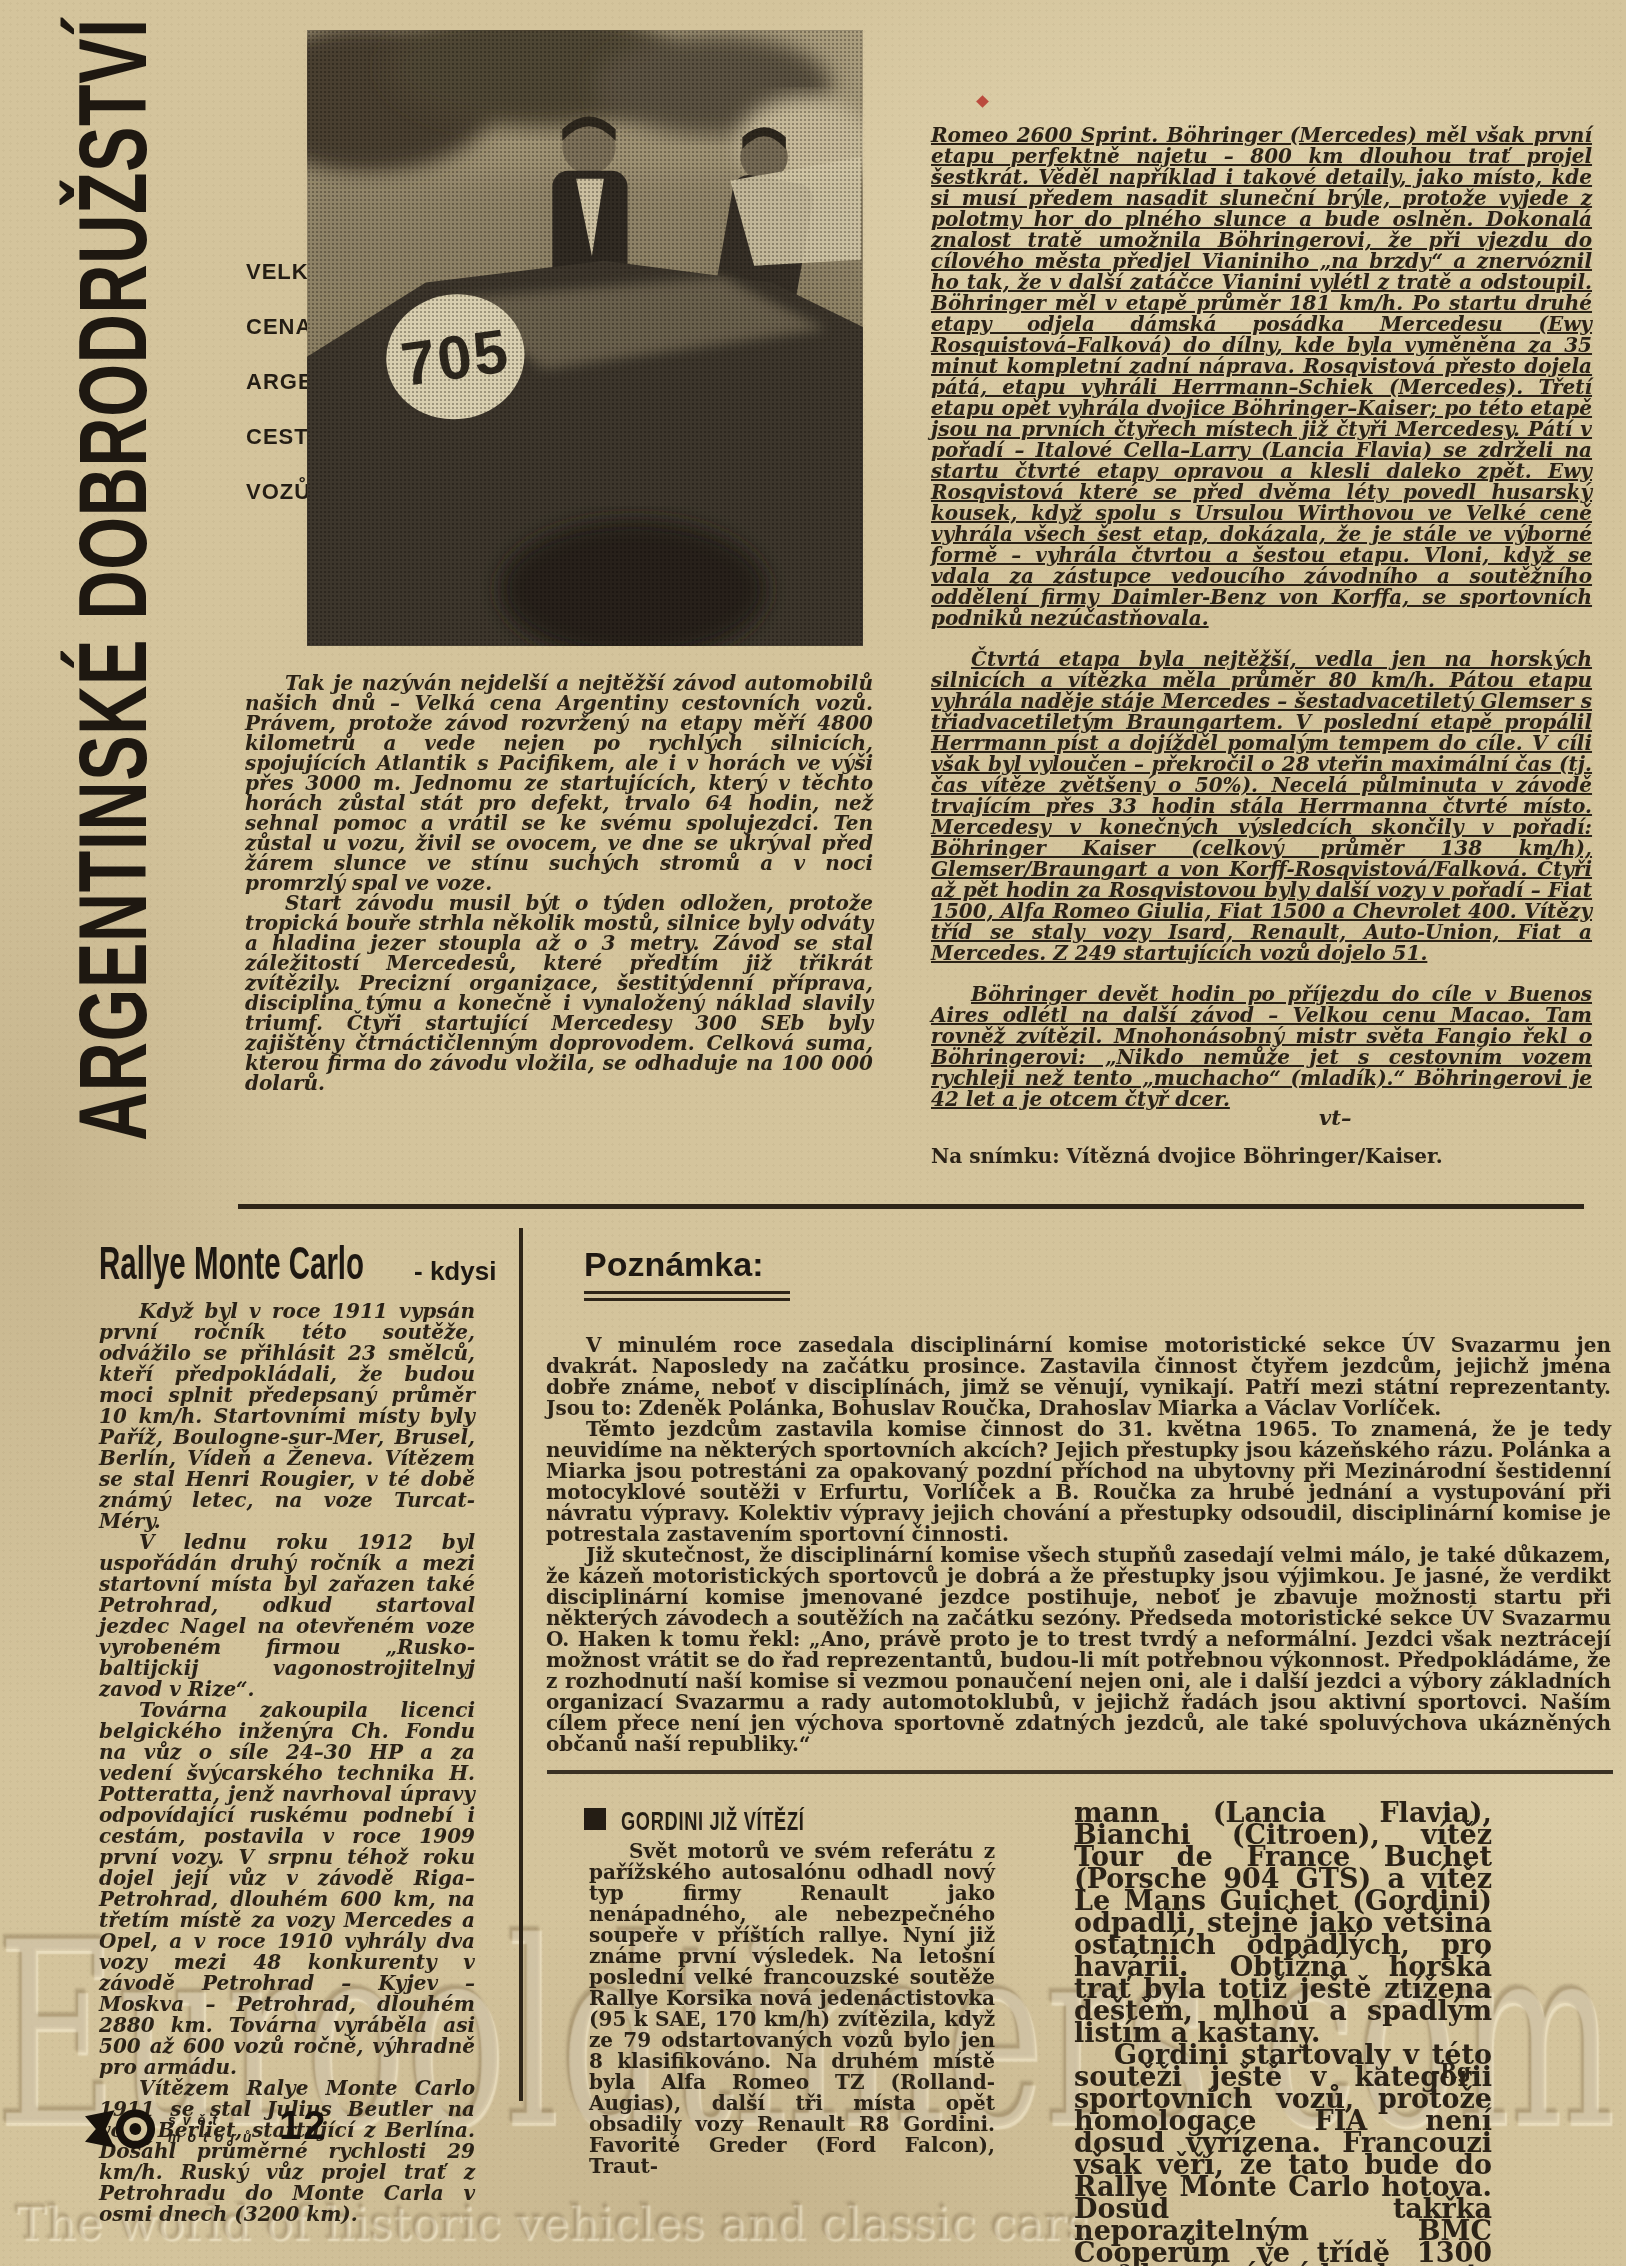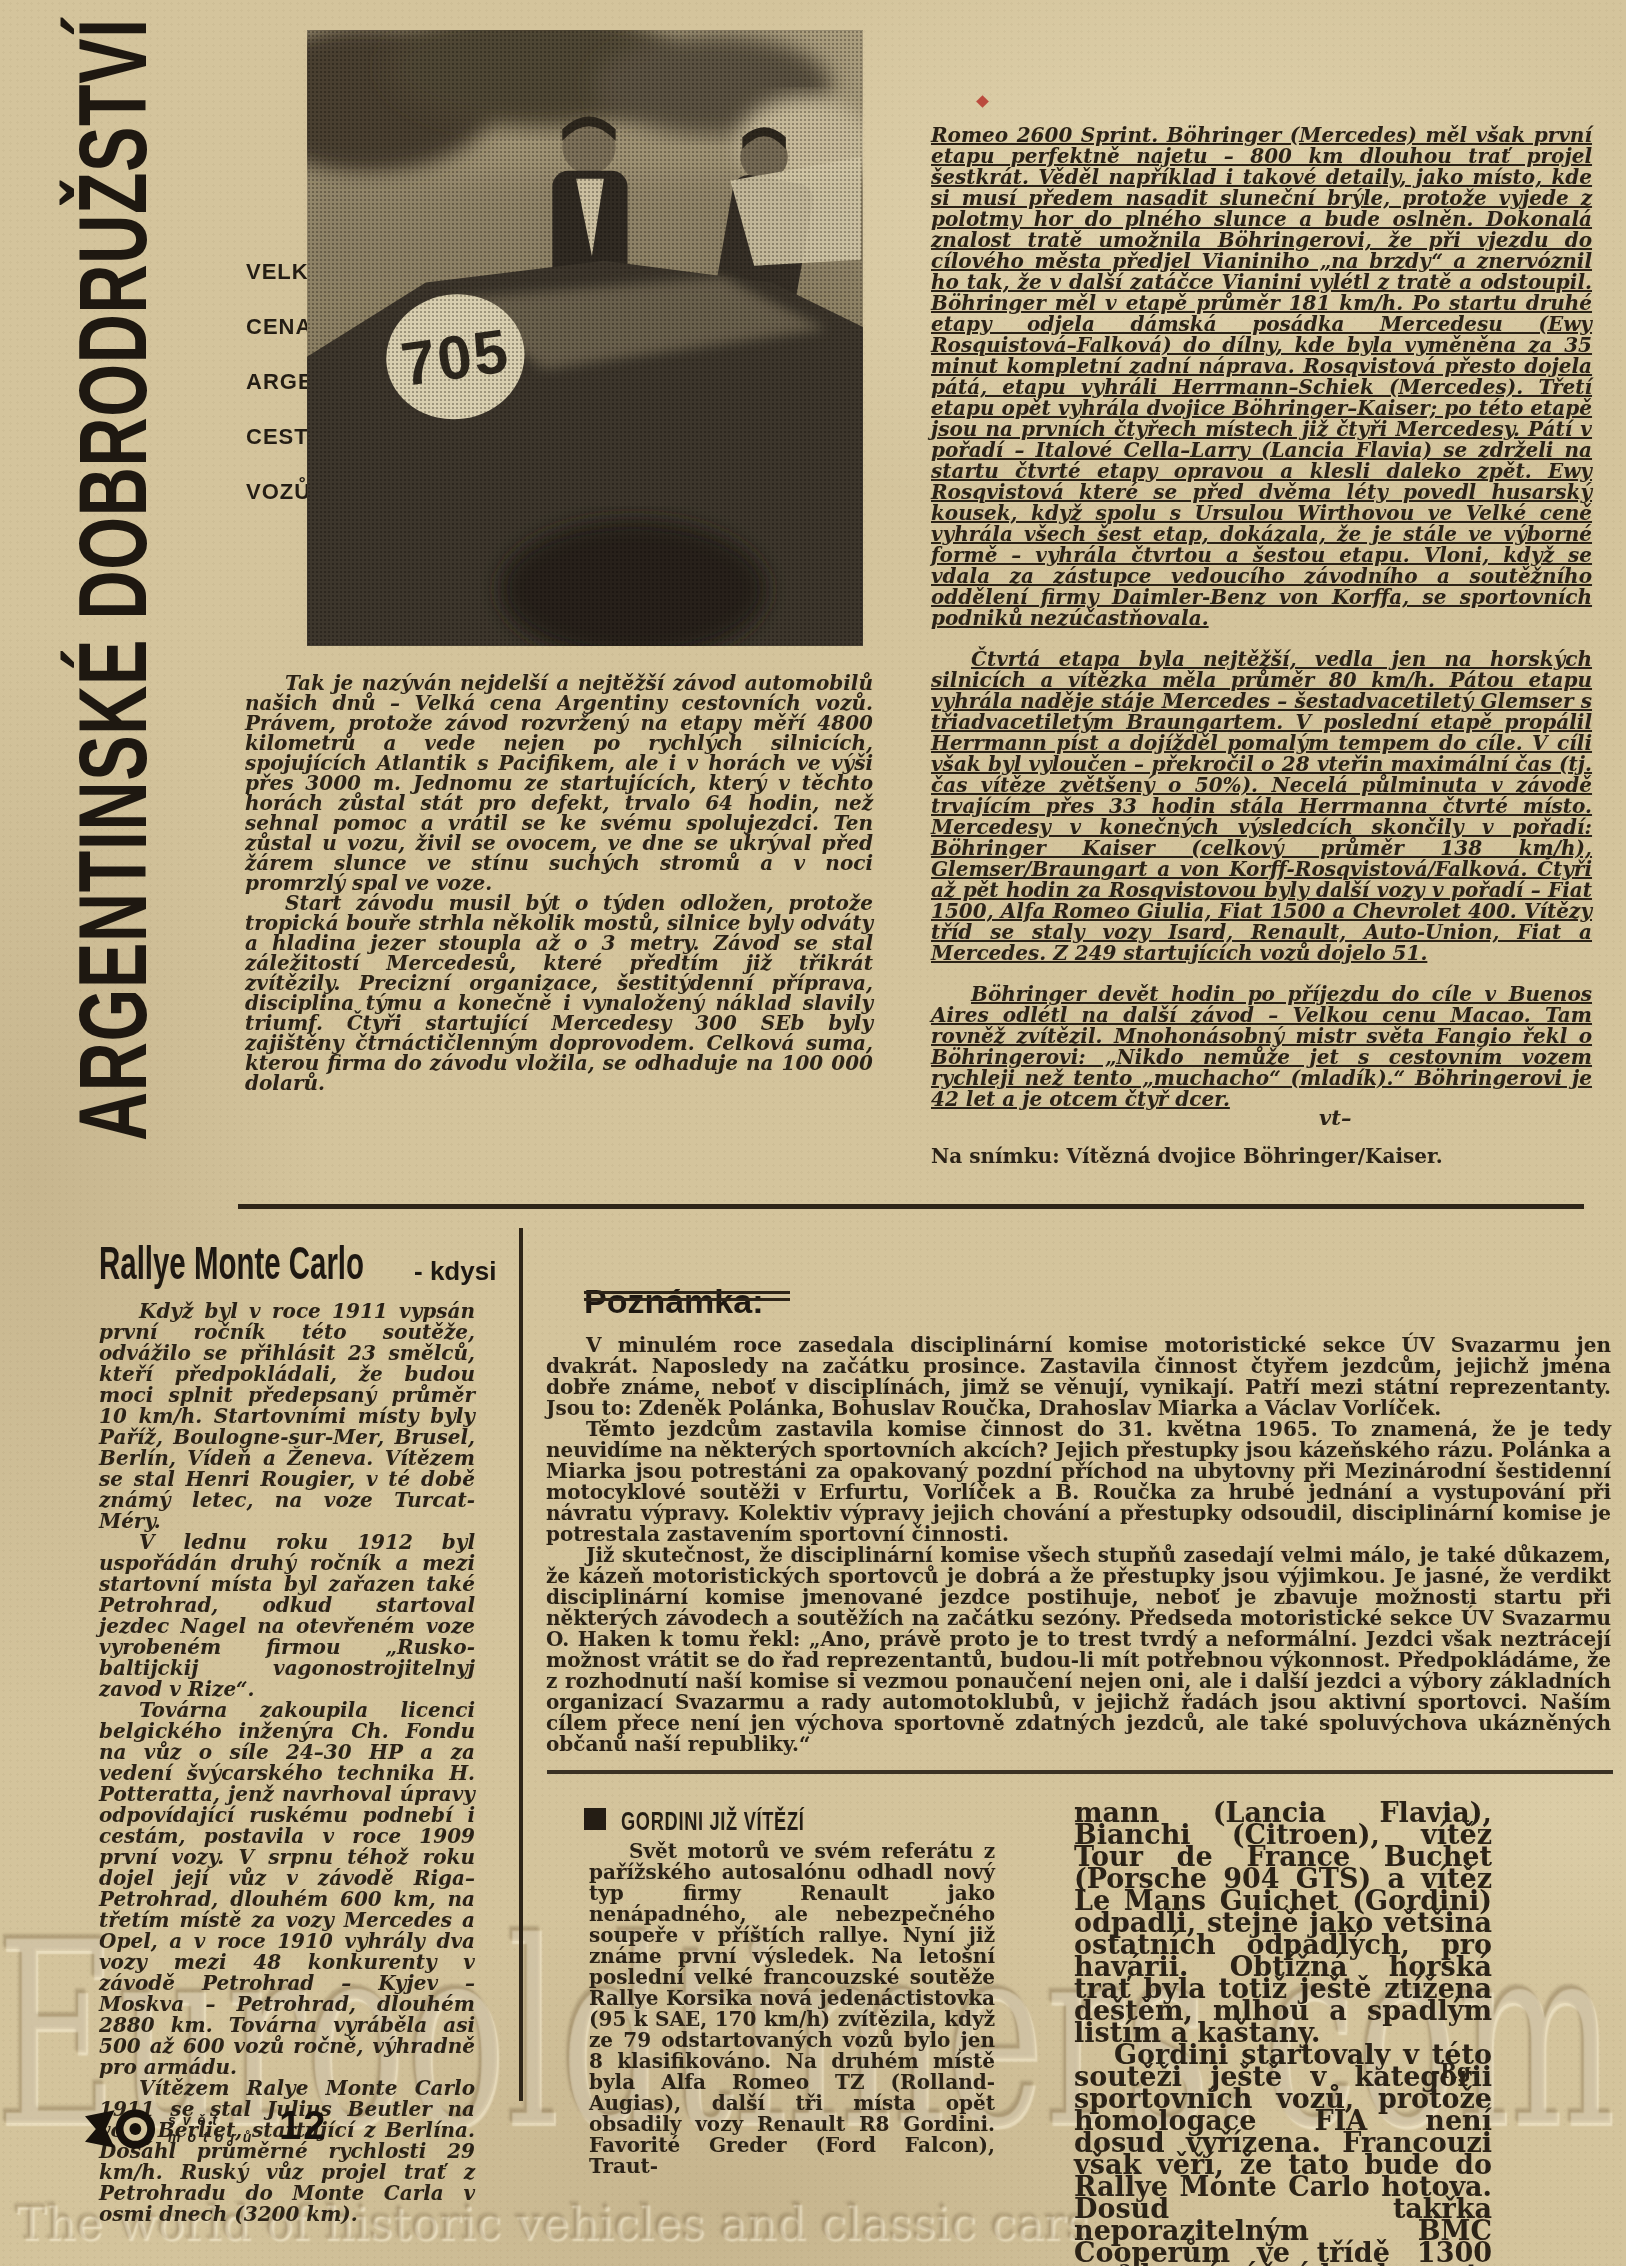--- a/index.html
+++ b/index.html
@@ -44,21 +44,21 @@
   .mc-head{position:absolute;left:99px;top:1236px;display:flex;align-items:flex-end;}
   .mc-head .big{display:block;width:305px;overflow:visible;}
   .mc-head .big span{display:inline-block;white-space:nowrap;transform:scaleX(0.64);transform-origin:0 100%;
     font-family:"Liberation Sans",sans-serif;font-weight:900;font-size:46px;color:#1e1811;}
   .mc-head .small{font-family:"Liberation Sans",sans-serif;font-weight:800;font-size:26px;color:#1e1811;
     margin-left:10px;padding-bottom:3px;white-space:nowrap;}
   .mc-body{left:99px;top:1301px;width:376px;font-size:20px;line-height:21px;}
   
   .vrule{position:absolute;left:519px;top:1228px;width:4px;height:873px;background:#2e2518;}
   .kicker{position:absolute;left:584px;top:1245px;font-family:"Liberation Sans",sans-serif;
-    font-weight:900;font-size:34px;color:#1e1811;margin-top:37px;}
+    font-weight:900;font-size:34px;color:#1e1811;}
   .kicker-underline{position:absolute;left:584px;top:1291px;width:206px;height:4px;
     border-top:3px solid #2e2518;border-bottom:3px solid #2e2518;}
   .kazen-title{position:absolute;left:837px;top:1234px;font-family:"DejaVu Serif",serif;
     font-weight:800;font-size:71px;letter-spacing:16px;color:#1a140d;}
   .kazen-body{left:546px;top:1335px;width:1065px;font-size:20px;line-height:21px;}
   .rule-kazen{position:absolute;left:547px;top:1770px;width:1066px;height:4px;background:#3a3124;}
   
   .g-square{position:absolute;left:584px;top:1808px;width:22px;height:22px;background:#241d14;}
   .g-head{position:absolute;left:621px;top:1806px;width:200px;}
   .g-head span{display:inline-block;white-space:nowrap;transform:scaleX(0.70);transform-origin:0 0;

